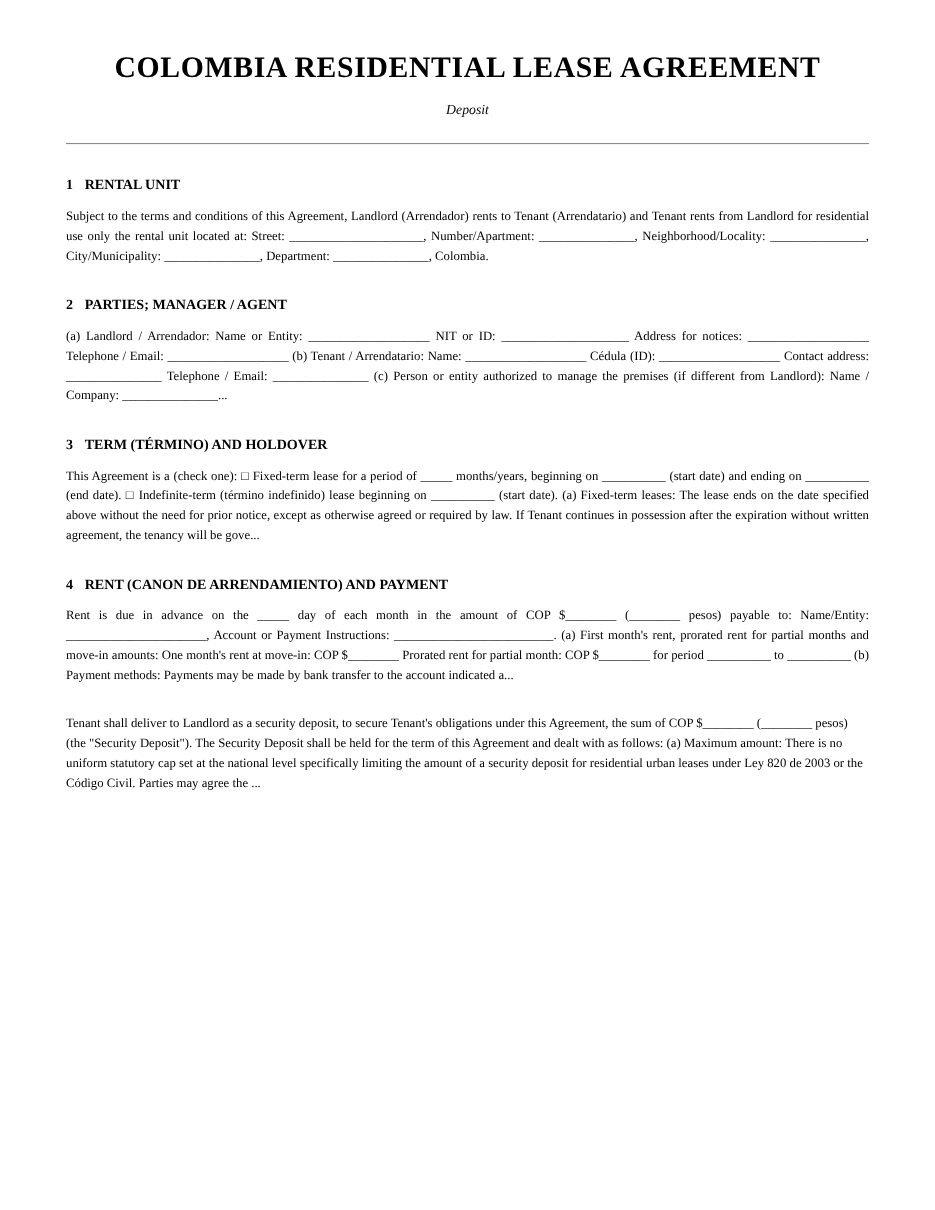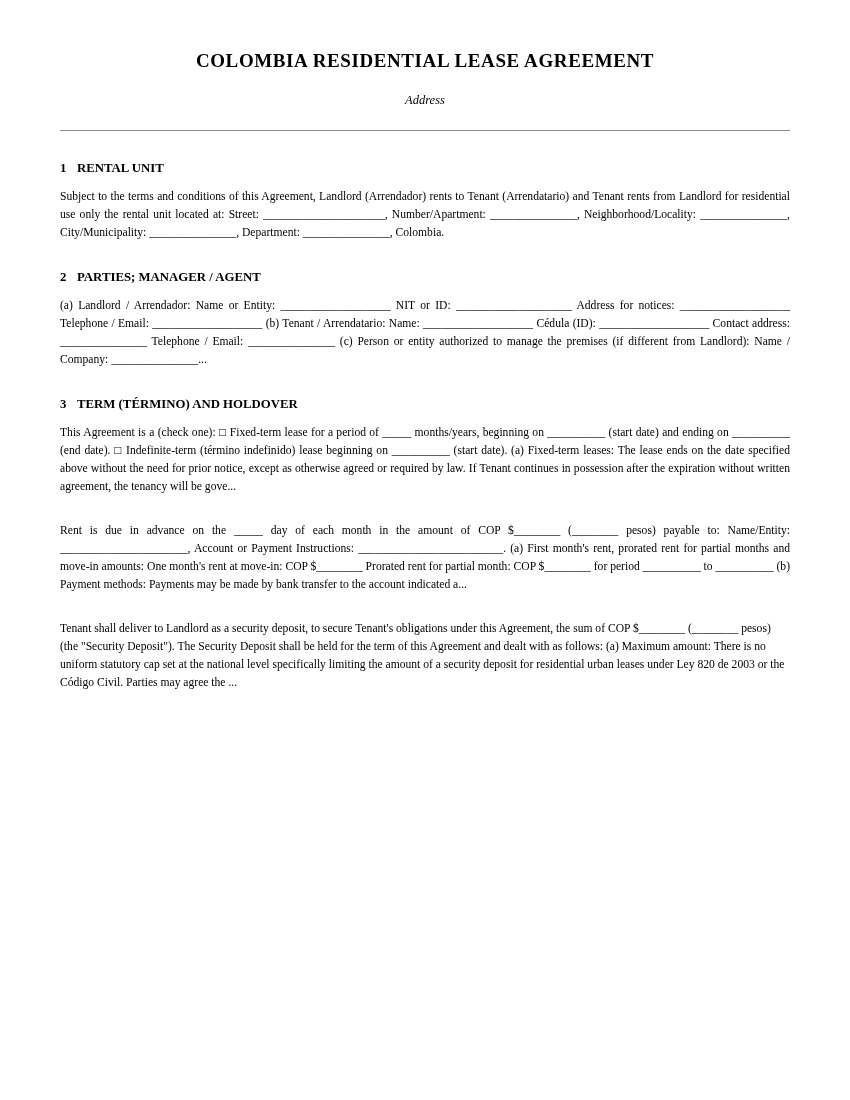--- a/index.html
+++ b/index.html
@@ -20,21 +20,21 @@
     box-sizing: border-box;
     padding: 0;
     position: relative;
     background: #ffffff;
   }
   .doc-header {
     padding-top: 48px;
   }
   .doc-title {
     font-family: "Liberation Serif", "DejaVu Serif", serif;
-    font-size: 19px;
+    font-size: 27px;
     font-weight: bold;
     text-align: center;
     letter-spacing: 0.6px;
     line-height: 26px;
     margin: 0;
     color: #000000;
   }
   .doc-subtitle {
     font-size: 12.5px;
     font-style: italic;
@@ -98,21 +98,21 @@
     text-align: left;
   }
 </style>
 </head>
 <body>
 
 <div class="page">
 
   <div class="doc-header">
     <h1 class="doc-title">COLOMBIA RESIDENTIAL LEASE AGREEMENT</h1>
-    <p class="doc-subtitle">Address</p>
+    <p class="doc-subtitle">Deposit</p>
     <hr class="header-rule">
   </div>
 
   <div class="content">
 
     <div class="section">
       <div class="section-heading"><span class="section-number">1</span><span>RENTAL UNIT</span></div>
       <p class="section-body">Subject to the terms and conditions of this Agreement, Landlord (Arrendador) rents to Tenant (Arrendatario) and Tenant rents from Landlord for residential use only the rental unit located at: Street: _____________________, Number/Apartment: _______________, Neighborhood/Locality: _______________, City/Municipality: _______________, Department: _______________, Colombia.</p>
     </div>
 
@@ -120,20 +120,21 @@
       <div class="section-heading"><span class="section-number">2</span><span>PARTIES; MANAGER / AGENT</span></div>
       <p class="section-body">(a) Landlord / Arrendador: Name or Entity: ___________________ NIT or ID: ____________________ Address for notices: ___________________ Telephone / Email: ___________________ (b) Tenant / Arrendatario: Name: ___________________ Cédula (ID): ___________________ Contact address: _______________ Telephone / Email: _______________ (c) Person or entity authorized to manage the premises (if different from Landlord): Name / Company: _______________...</p>
     </div>
 
     <div class="section">
       <div class="section-heading"><span class="section-number">3</span><span>TERM (TÉRMINO) AND HOLDOVER</span></div>
       <p class="section-body">This Agreement is a (check one): □ Fixed-term lease for a period of _____ months/years, beginning on __________ (start date) and ending on __________ (end date). □ Indefinite-term (término indefinido) lease beginning on __________ (start date). (a) Fixed-term leases: The lease ends on the date specified above without the need for prior notice, except as otherwise agreed or required by law. If Tenant continues in possession after the expiration without written agreement, the tenancy will be gove...</p>
     </div>
 
     <div class="section">
+      <div class="section-heading"><span class="section-number">4</span><span>RENT (CANON DE ARRENDAMIENTO) AND PAYMENT</span></div>
       <p class="section-body">Rent is due in advance on the _____ day of each month in the amount of COP $________ (________ pesos) payable to: Name/Entity: ______________________, Account or Payment Instructions: _________________________. (a) First month's rent, prorated rent for partial months and move-in amounts: One month's rent at move-in: COP $________ Prorated rent for partial month: COP $________ for period __________ to __________ (b) Payment methods: Payments may be made by bank transfer to the account indicated a...</p>
     </div>
 
     <div class="section">
       <p class="section-body ragged">Tenant shall deliver to Landlord as a security deposit, to secure Tenant's obligations under this Agreement, the sum of COP $________ (________ pesos) (the "Security Deposit"). The Security Deposit shall be held for the term of this Agreement and dealt with as follows: (a) Maximum amount: There is no uniform statutory cap set at the national level specifically limiting the amount of a security deposit for residential urban leases under Ley 820 de 2003 or the Código Civil. Parties may agree the ...</p>
     </div>
 
   </div>
 </div>
 

